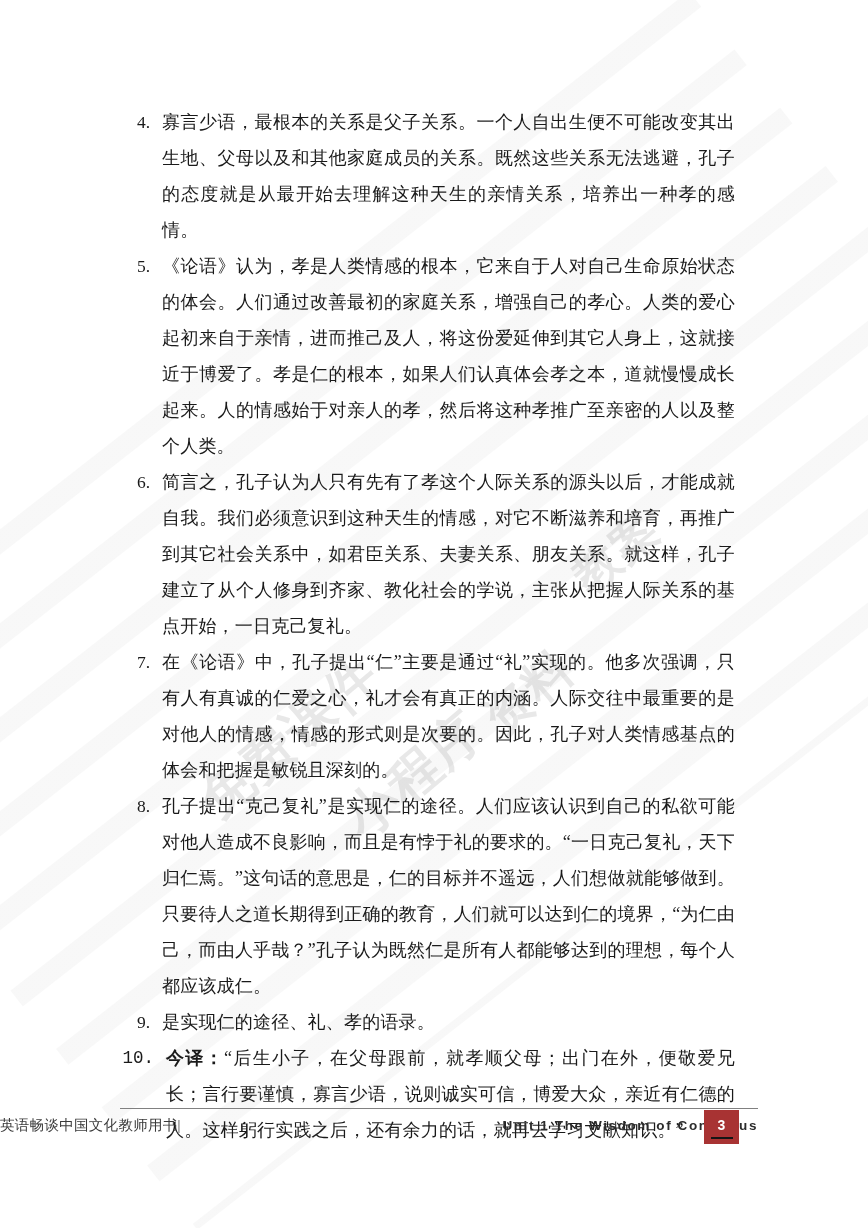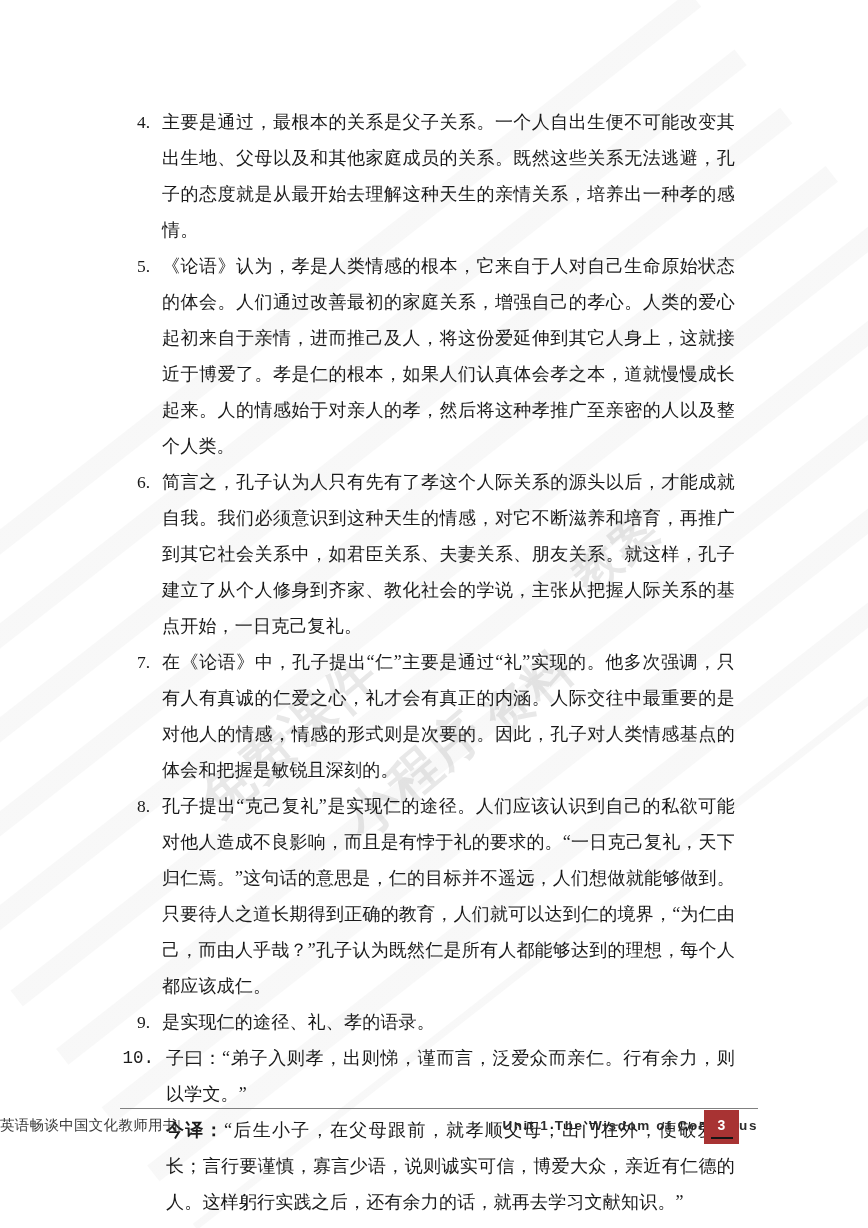--- a/index.html
+++ b/index.html
@@ -200,21 +200,21 @@
     <div class="wm-text wm-b">小程序</div>
     <div class="wm-text wm-c">资料</div>
     <div class="wm-text wm-d">教案</div>
   </div>
 
   <div class="content">
     <ol class="list" id="body-list" style="list-style:none;margin:0;padding:0;">
         <li class="item">
           <div class="item-marker">4.</div>
           <div class="item-body">
-            <div>主要是通过，最根本的关系是父子关系。一个人自出生便不可能改变其出生地、父母以及和其他家庭成员的关系。既然这些关系无法逃避，孔子的态度就是从最开始去理解这种天生的亲情关系，培养出一种孝的感情。</div>
+            <div>寡言少语，最根本的关系是父子关系。一个人自出生便不可能改变其出生地、父母以及和其他家庭成员的关系。既然这些关系无法逃避，孔子的态度就是从最开始去理解这种天生的亲情关系，培养出一种孝的感情。</div>
           </div>
         </li>
         <li class="item">
           <div class="item-marker">5.</div>
           <div class="item-body">
             <div>《论语》认为，孝是人类情感的根本，它来自于人对自己生命原始状态的体会。人们通过改善最初的家庭关系，增强自己的孝心。人类的爱心起初来自于亲情，进而推己及人，将这份爱延伸到其它人身上，这就接近于博爱了。孝是仁的根本，如果人们认真体会孝之本，道就慢慢成长起来。人的情感始于对亲人的孝，然后将这种孝推广至亲密的人以及整个人类。</div>
           </div>
         </li>
         <li class="item">
           <div class="item-marker">6.</div>
@@ -236,21 +236,20 @@
         </li>
         <li class="item">
           <div class="item-marker">9.</div>
           <div class="item-body">
             <div>是实现仁的途径、礼、孝的语录。</div>
           </div>
         </li>
         <li class="item">
           <div class="item-marker wide">10.</div>
           <div class="item-body">
-            <div>子曰：“弟子入则孝，出则悌，谨而言，泛爱众而亲仁。行有余力，则以学文。”</div>
             <div class="sub-block"><span class="sub-label">今译：</span><span>“后生小子，在父母跟前，就孝顺父母；出门在外，便敬爱兄长；言行要谨慎，寡言少语，说则诚实可信，博爱大众，亲近有仁德的人。这样躬行实践之后，还有余力的话，就再去学习文献知识。”</span></div>
           </div>
         </li>
       </ol>
   </div>
 
   <div class="footer">
     <div class="footer-rule"></div>
     <div class="footer-row">
       <span class="footer-cn">英语畅谈中国文化教师用书|</span>

